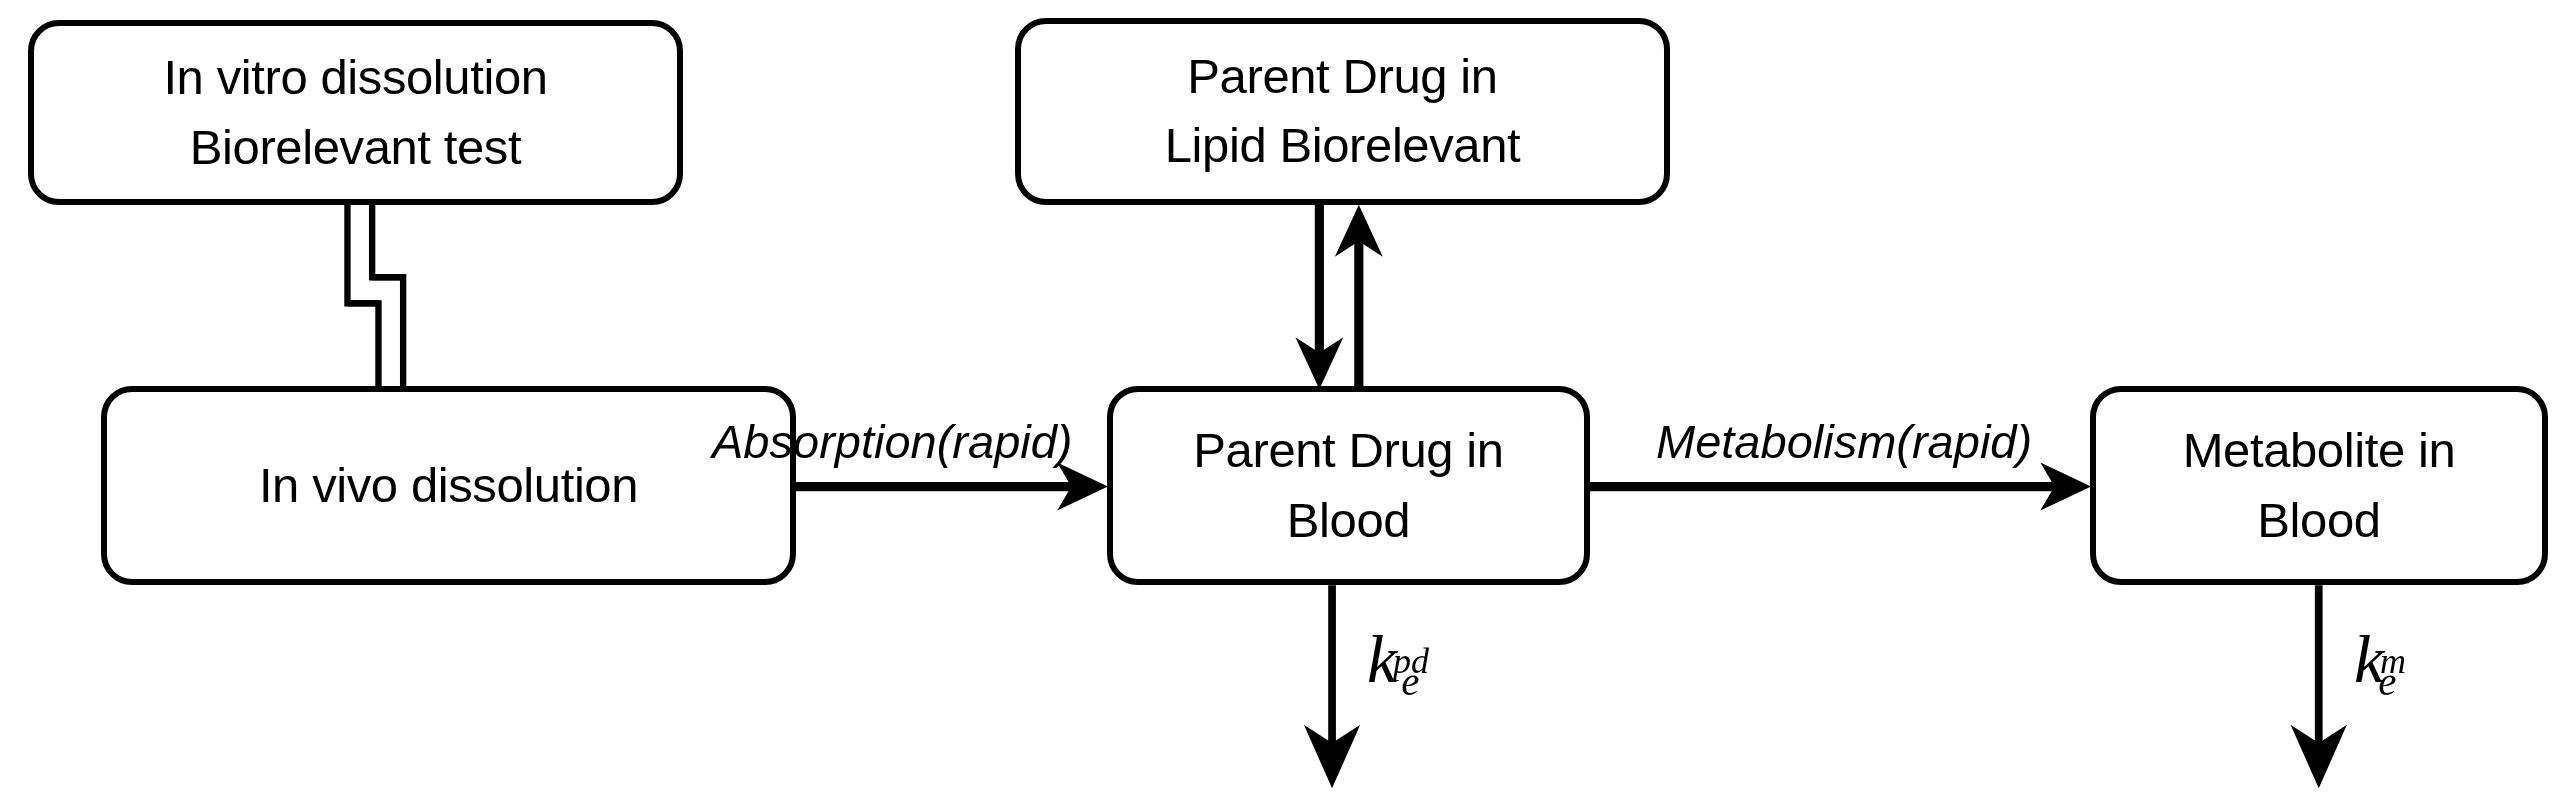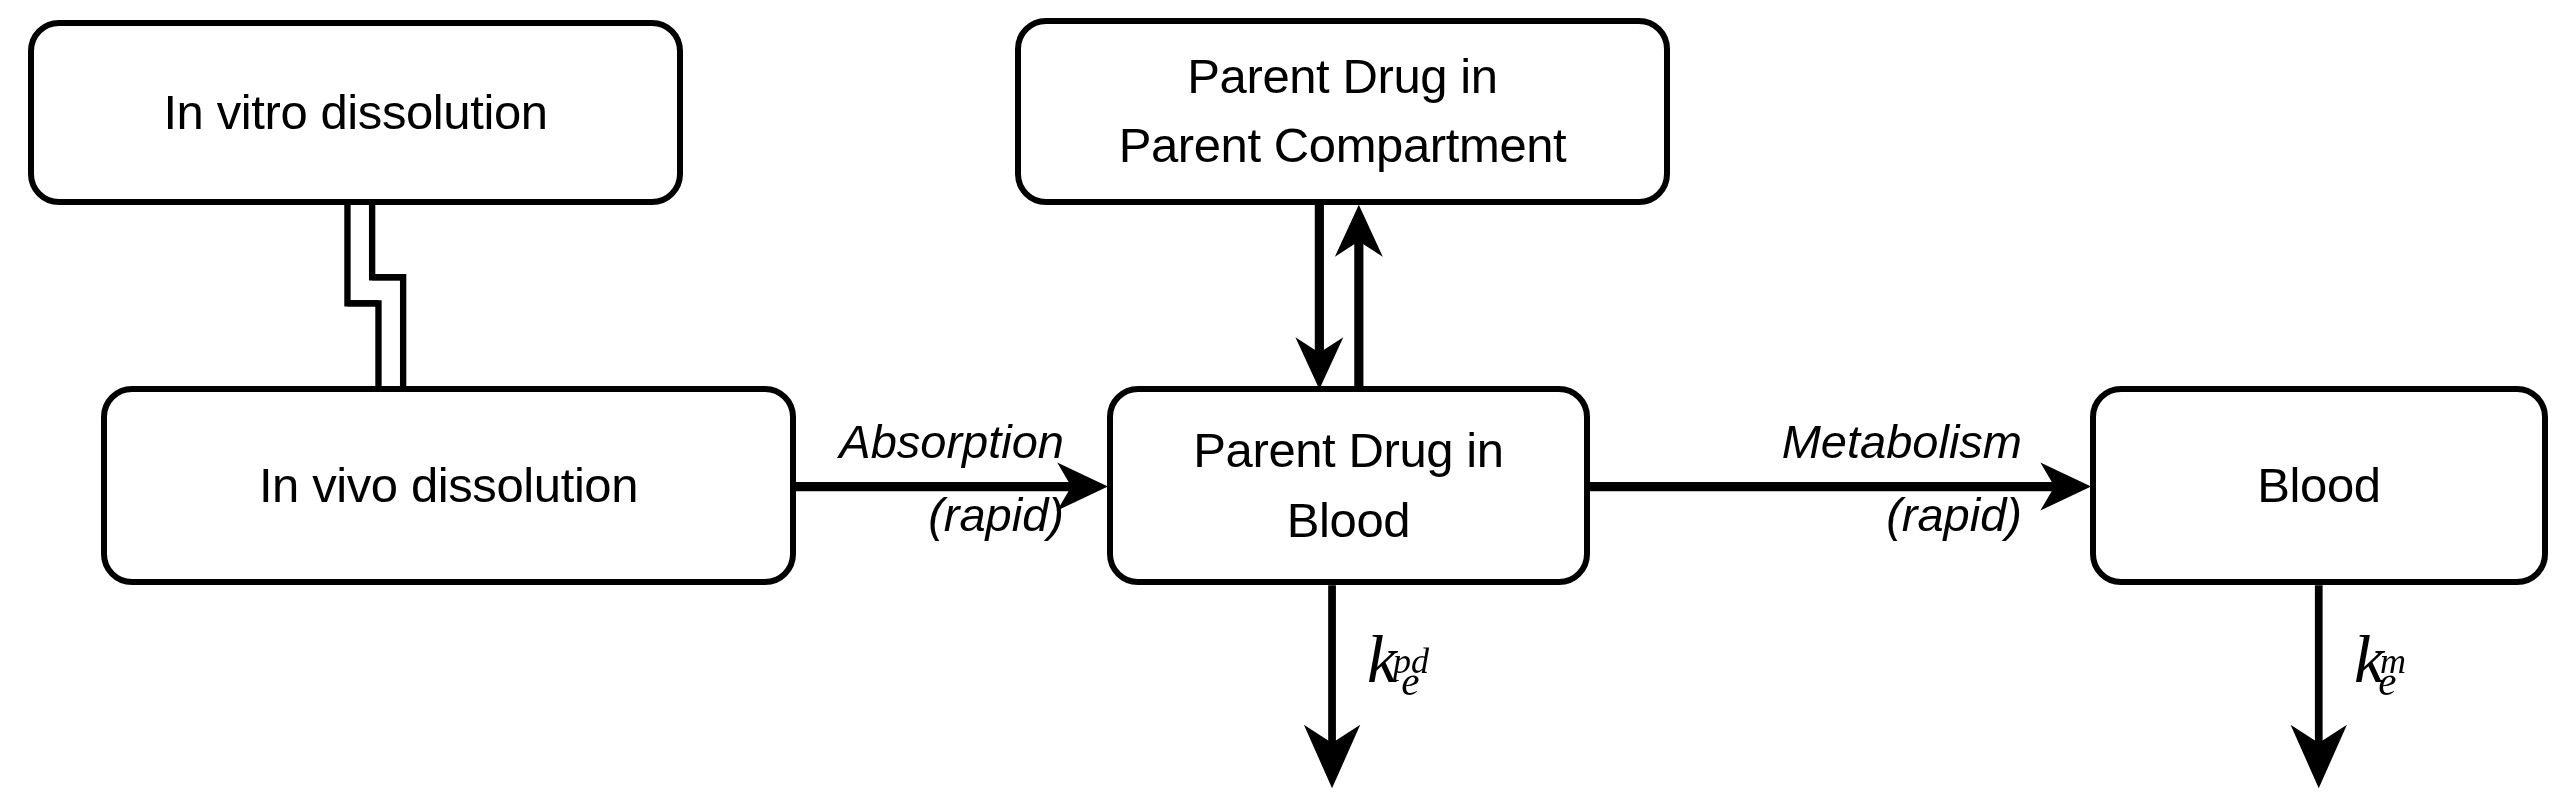--- a/index.html
+++ b/index.html
@@ -44,21 +44,20 @@
     line-height: 1.42;
     color: #000000;
     white-space: nowrap;
     text-align: center;
     letter-spacing: -0.4px;
   }
   
   .edge-label {
     position: absolute;
     display: flex;
-    flex-direction: column;
     align-items: flex-end;
     z-index: 4;
     pointer-events: none;
   }
   .edge-label .top,
   .edge-label .bot {
     font-family: "Liberation Sans", sans-serif;
     font-style: italic;
     font-size: 47px;
     line-height: 1.05;
@@ -138,37 +137,39 @@
     </g>
 
     <g>
       <line x1="3290" y1="830" x2="3290" y2="1075" stroke="#000000" stroke-width="11"></line>
       <path d="M 3290 1118 L 3250 1028 L 3290 1054 L 3330 1028 Z" fill="#000000"></path>
     </g>
   </svg>
 
   <div class="node" style="left:28px; top:20px; width:655px; height:185px;">
     <div class="line">In vitro dissolution</div>
+    <div class="line">Biorelevant test</div>
   </div>
 
   <div class="node" style="left:1015px; top:17.6px; width:655px; height:187px;">
     <div class="line">Parent Drug in</div>
-    <div class="line">Parent Compartment</div>
+    <div class="line">Lipid Biorelevant</div>
   </div>
 
   <div class="node" style="left:92px; top:386px; width:695px; height:199px;margin-left:9px;">
     <div class="line">In vivo dissolution</div>
   </div>
 
   <div class="node" style="left:1107px; top:386px; width:483px; height:199px;">
     <div class="line">Parent Drug in</div>
     <div class="line">Blood</div>
   </div>
 
   <div class="node" style="left:2090px; top:386px; width:458px; height:199px;">
+    <div class="line">Metabolite in</div>
     <div class="line">Blood</div>
   </div>
 
   <div class="edge-label" style="left:712px; top:417px; width:352px;">
     <div class="top">Absorption</div>
     <div class="gap"></div>
     <div class="bot">(rapid)</div>
   </div>
 
   <div class="edge-label" style="left:1656px; top:417px; width:366px;">

